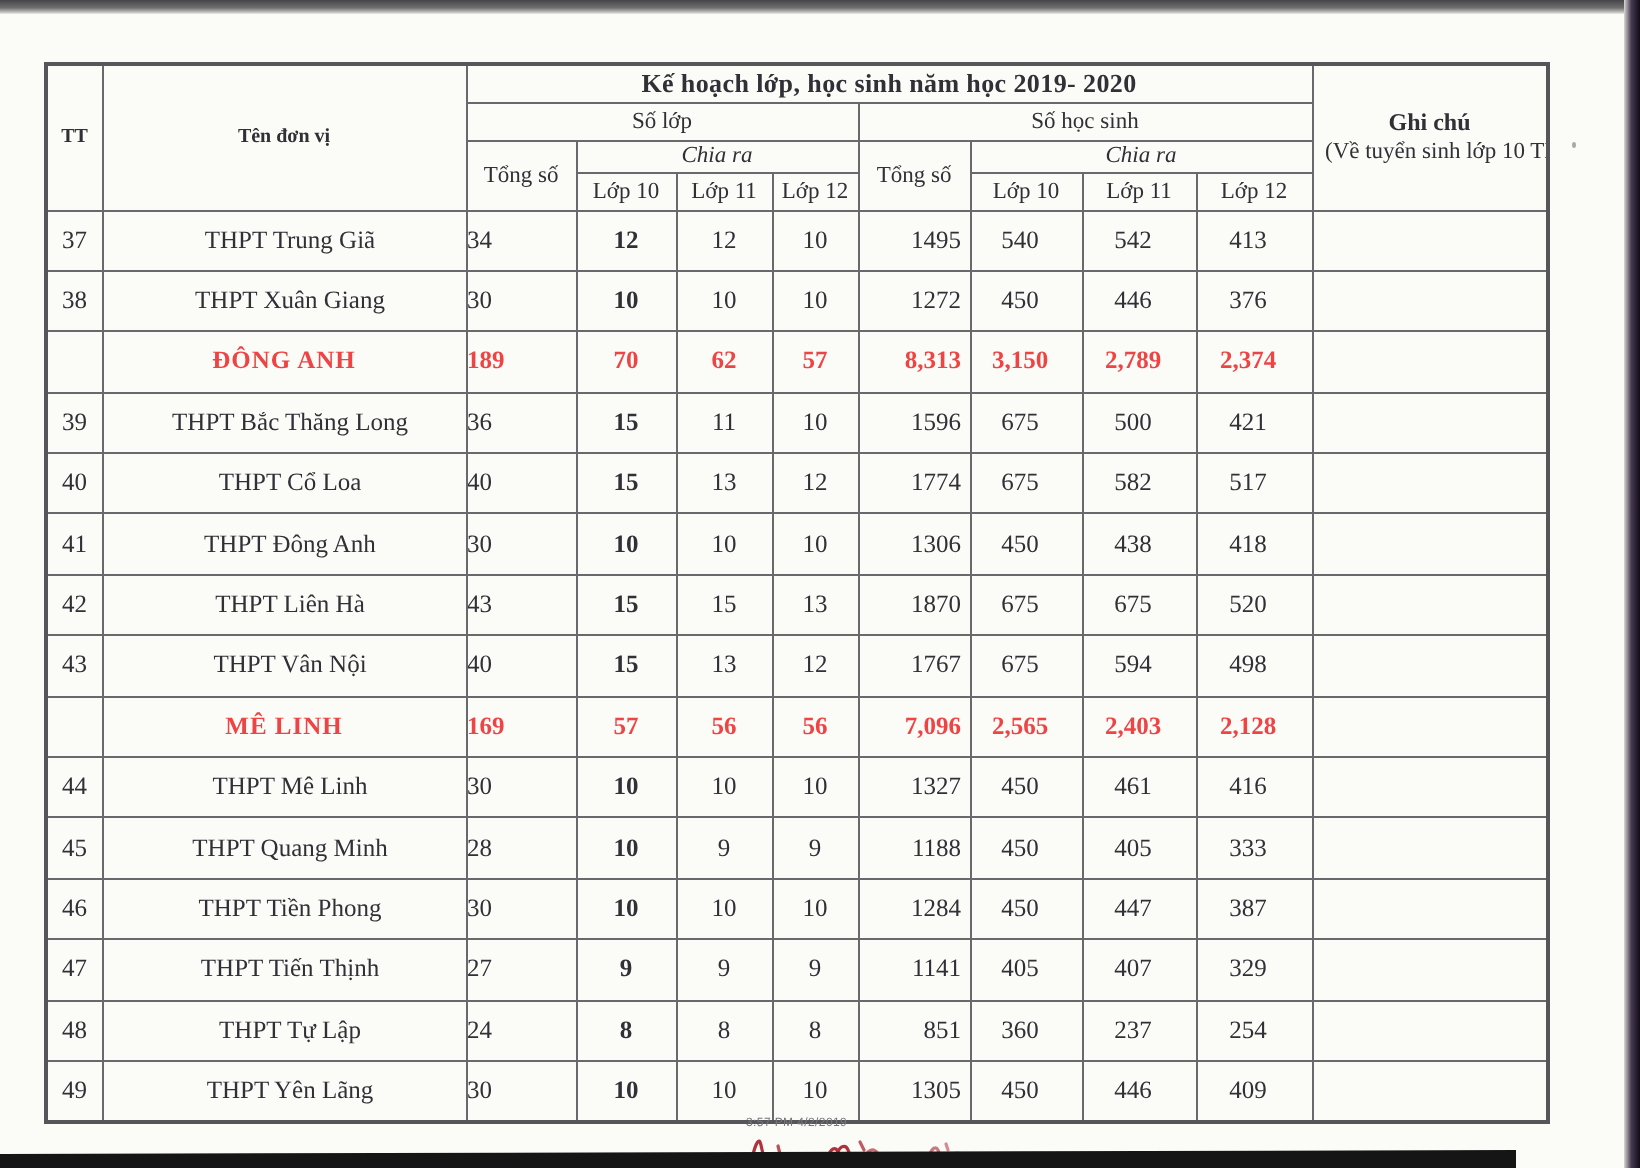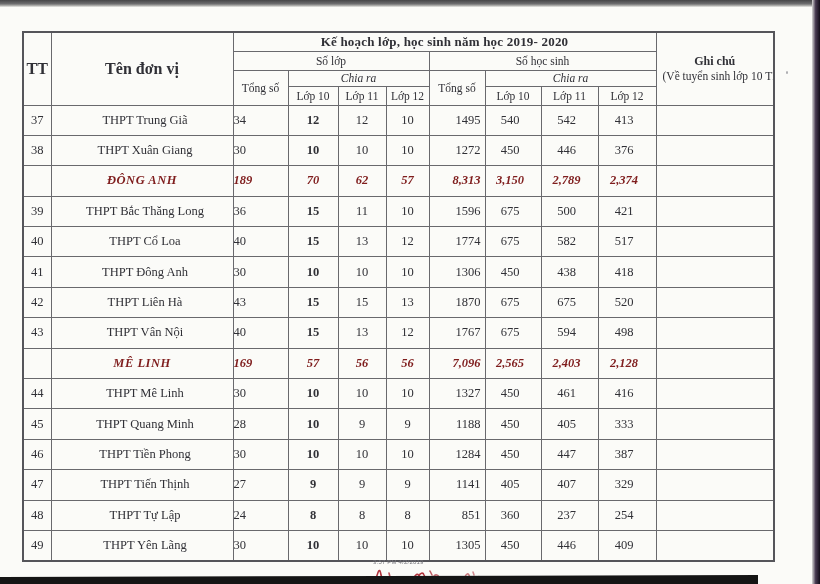--- a/index.html
+++ b/index.html
@@ -45,37 +45,37 @@
   thead th {
     font-weight: normal;
     font-size: 11.5px;
     text-align: center;
     vertical-align: middle;
   }
   tr.h-r1 { height: 19px; }
   tr.h-r2 { height: 19px; }
   tr.h-r3 { height: 16px; margin-top: 21px; }
   tr.h-r4 { height: 19px; }
-  .h-bold { font-weight: bold; font-size: 16px; }
+  .h-bold { font-weight: bold; font-size: 10px; }
   .h-title { font-weight: bold; font-size: 13px; letter-spacing: .2px; }
   .h-italic { font-style: italic; }
   .h-note { white-space: normal; line-height: 1.25; padding: 2px 6px; font-size: 11.5px; }
   .h-note .note-title { font-weight: bold; font-size: 12px; }
 
   tbody tr { height: 30.4px; }
   tbody td { font-size: 12.5px; vertical-align: middle; }
   td.c-tt   { text-align: center; }
   td.c-name { text-align: center; padding-left: 6px; }
   td.c-ctot { text-align: left; padding-right: 13px; }
   td.c-g10  { text-align: center; font-weight: bold; }
   td.c-g    { text-align: center; }
   td.c-stot { text-align: right; padding-right: 4px; }
   td.c-s    { text-align: center; padding-right: 6px; margin-left: 13px; }
   td.c-note { }
-  tr.district td { font-weight: bold; color: #7f1d1d; font-style: italic; }
+  tr.district td { font-weight: bold; color: #ef4444; }
   tr.district td.c-name { text-align: center; padding-left: 0; letter-spacing: .5px; }
 
   .timestamp {
     position: absolute; left: 373px; top: 559px;
     font-family: "Liberation Sans", "DejaVu Sans", sans-serif;
     font-size: 6px; color: #76767c; letter-spacing: .2px;
   }
 </style>
 </head>
 <body>

